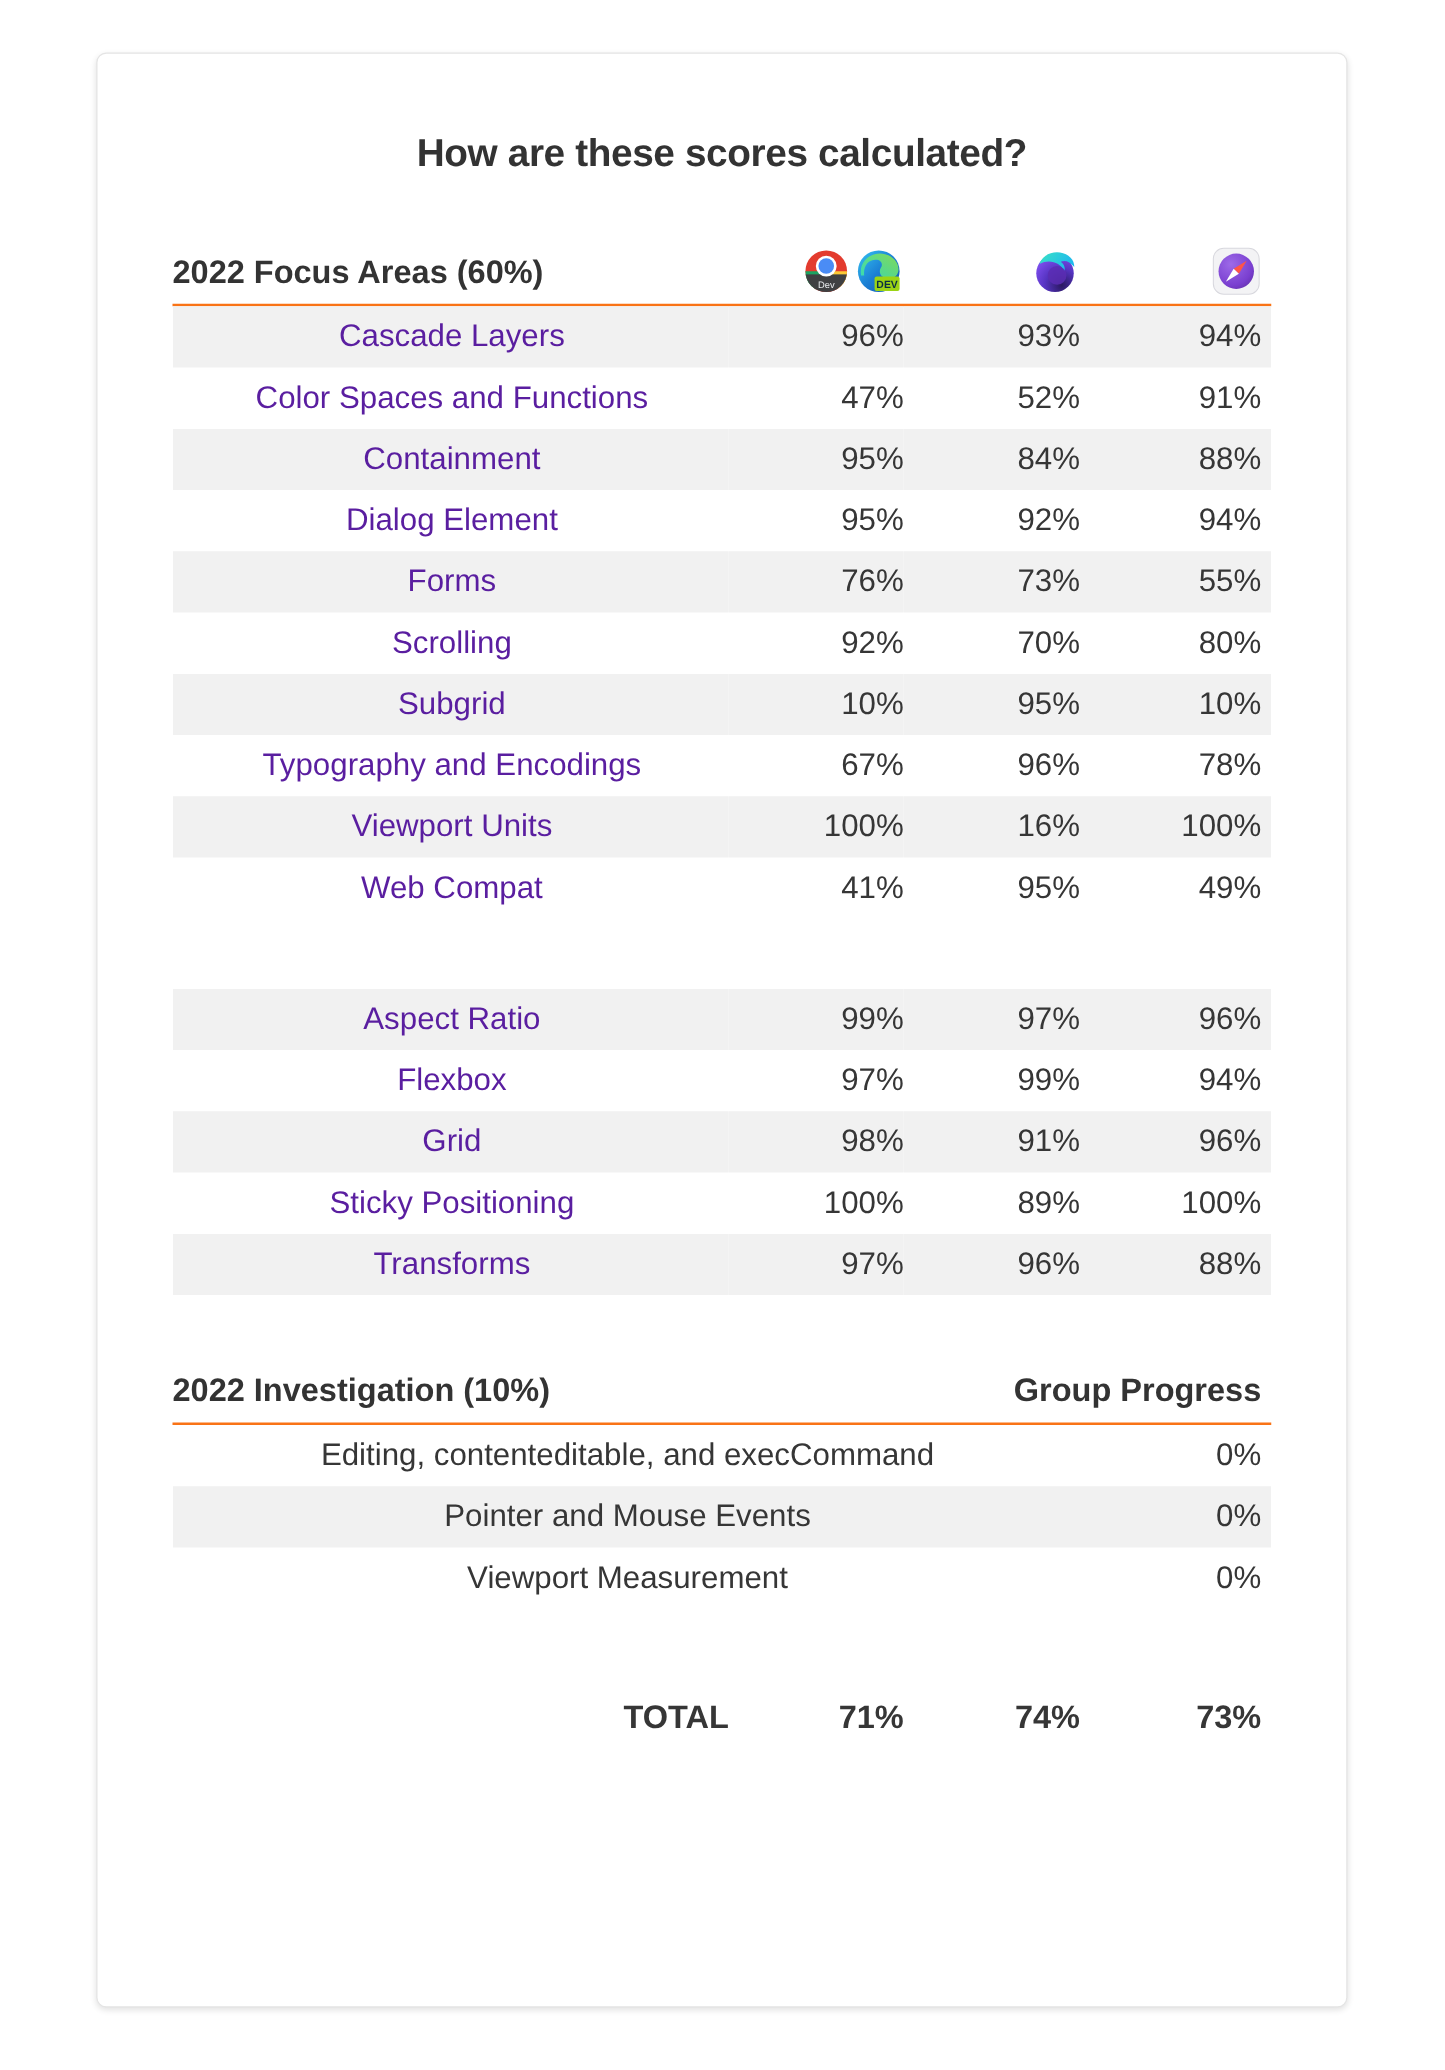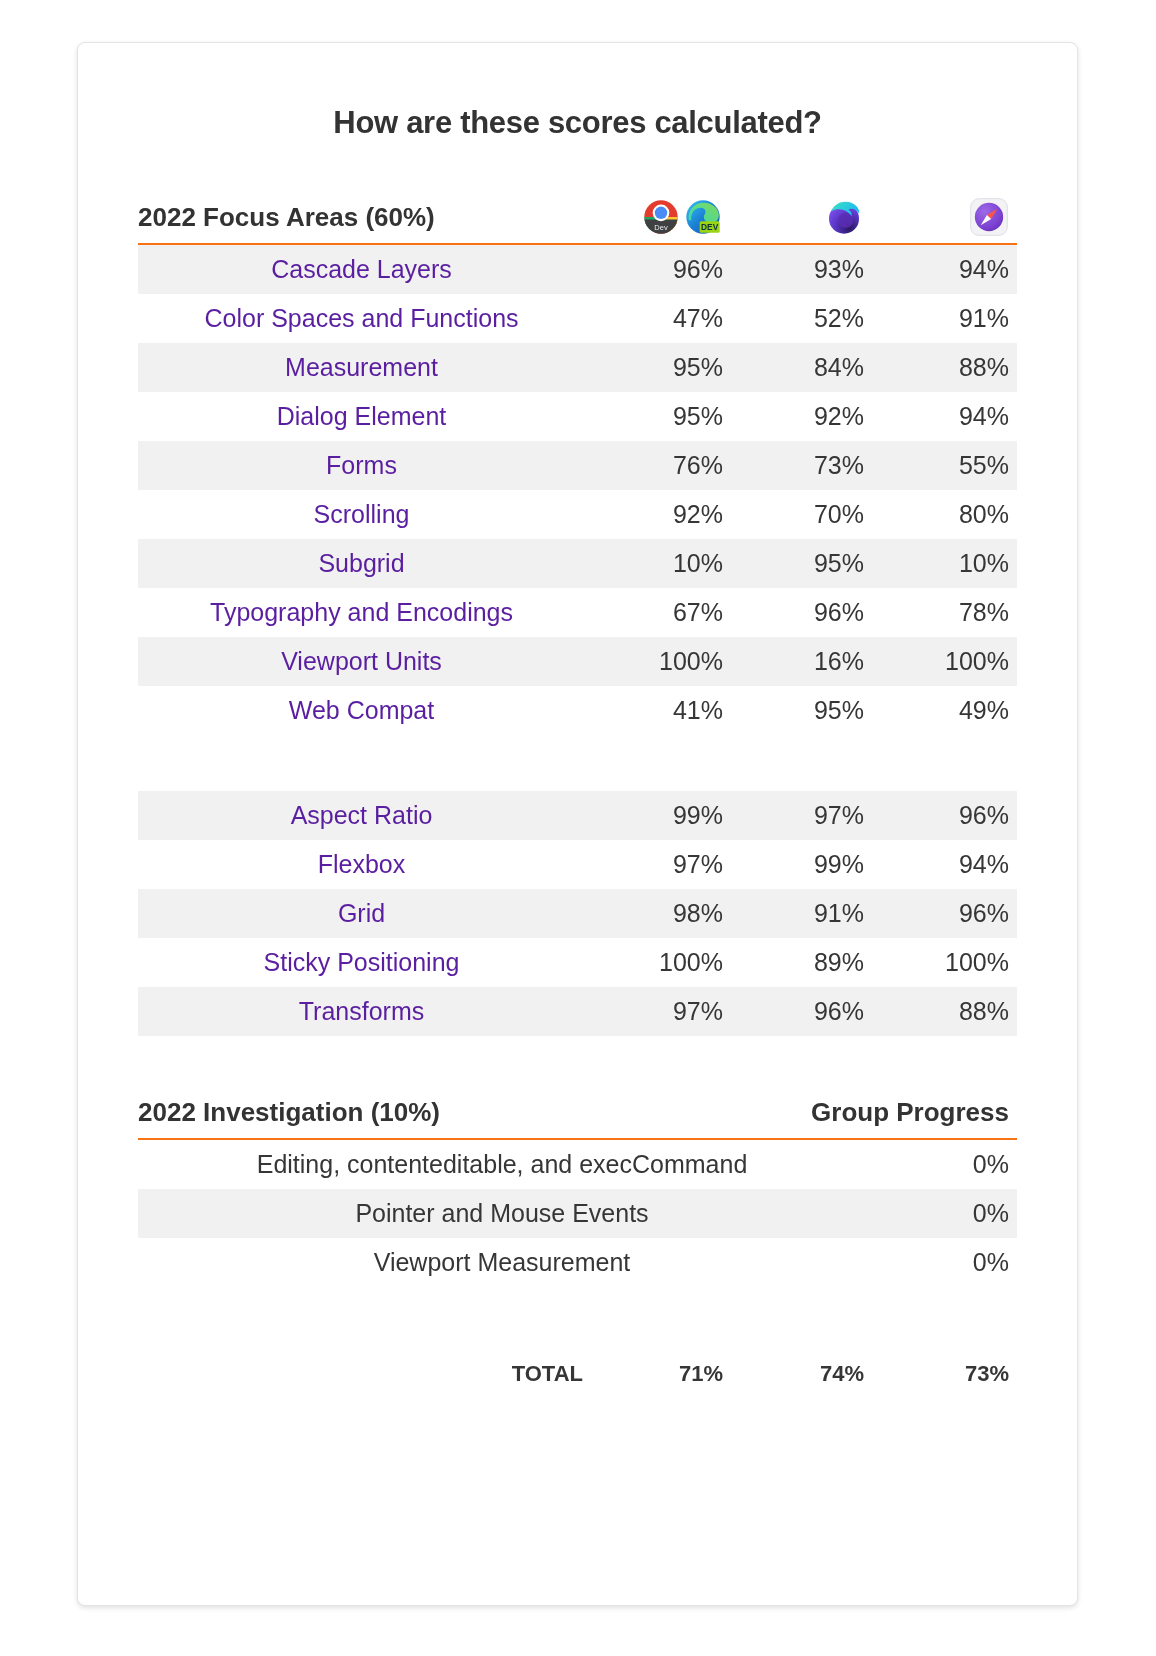--- a/index.html
+++ b/index.html
@@ -98,21 +98,21 @@
     color: #5a1ea0;
     text-decoration: none;
     cursor: pointer;
   }
   span.plain-label { color: #363636; }
   .total-row {
     display: flex;
     align-items: center;
     margin-top: 62px;
     height: 49px;
-    font-size: 22px;
+    font-size: 26px;
     font-weight: bold;
     color: #363636;
   }
   .total-row .tlabel { flex: 1; text-align: right; }
   .total-row .tval { text-align: right; box-sizing: border-box; }
   .total-row .tval.v0 { width: 140px; }
   .total-row .tval.v1 { width: 141px; }
   .total-row .tval.v2 { width: 153px; padding-right: 8px; }
 </style>
 </head>
@@ -216,21 +216,21 @@
               <td class="val">93%</td>
               <td class="val last">94%</td>
             </tr>
             <tr>
               <td class="label"><a class="feature-link">Color Spaces and Functions</a></td>
               <td class="val">47%</td>
               <td class="val">52%</td>
               <td class="val last">91%</td>
             </tr>
             <tr>
-              <td class="label"><a class="feature-link">Measurement</a></td>
+              <td class="label"><a class="feature-link">Containment</a></td>
               <td class="val">95%</td>
               <td class="val">84%</td>
               <td class="val last">88%</td>
             </tr>
             <tr>
               <td class="label"><a class="feature-link">Dialog Element</a></td>
               <td class="val">95%</td>
               <td class="val">92%</td>
               <td class="val last">94%</td>
             </tr>

